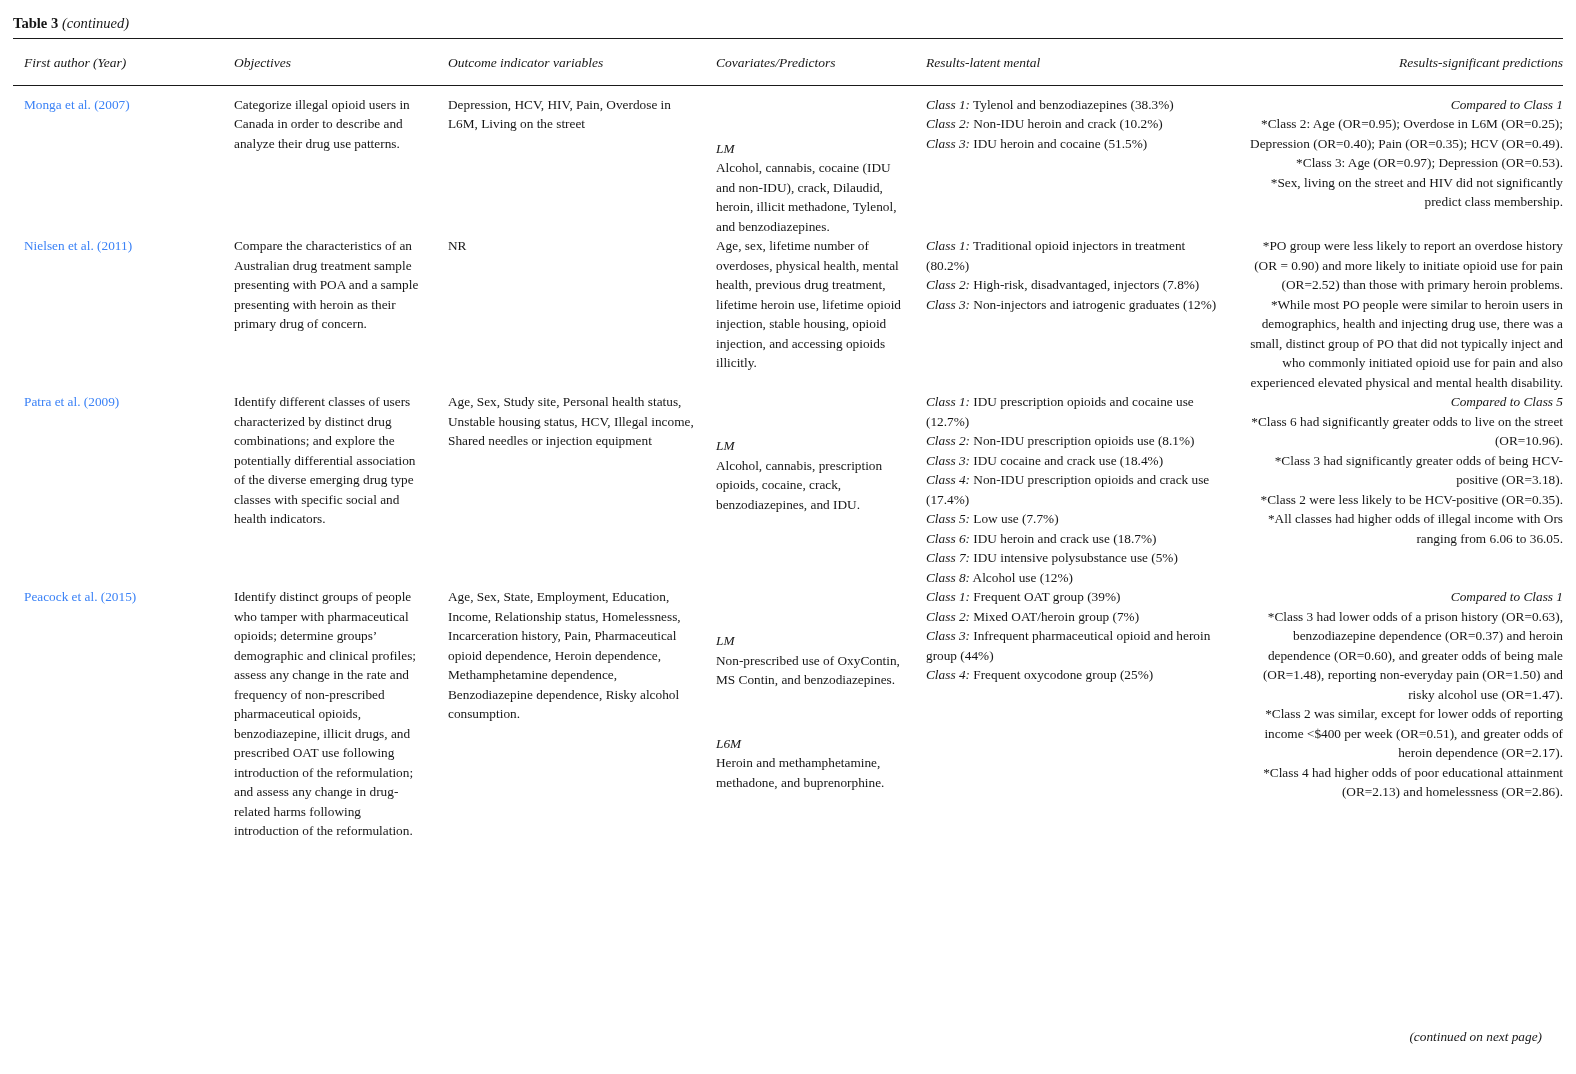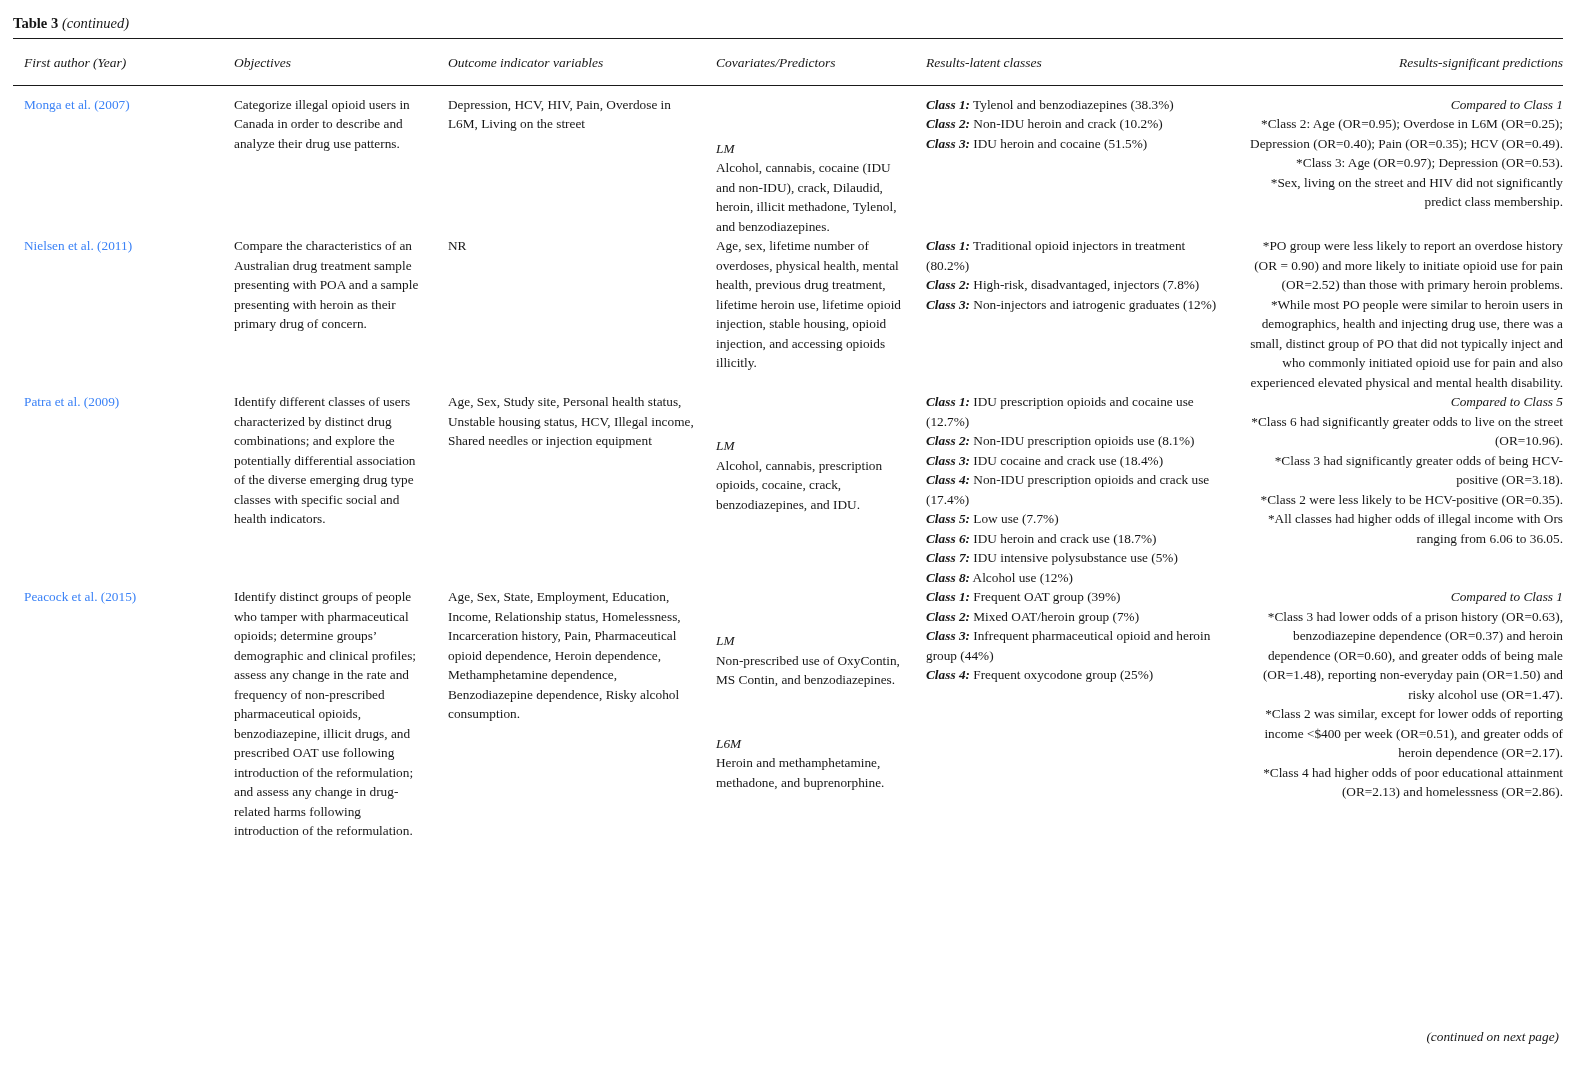--- a/index.html
+++ b/index.html
@@ -31,45 +31,45 @@
   .thead { border-bottom:1.1px solid #1a1a1a;font-style:italic; }
   .thead .cell { padding-top:14px; padding-bottom:12px; font-size:13.5px; }
 
   .tbody { padding-top:9px; }
 
   .author { color:#3b82f6; cursor:pointer; }
 
   .bi { font-style:italic; font-weight:normal;margin-top:44px; }
   .it-line { font-style:italic; }
 
-  .class-line .class-label { font-weight:bold; font-style:italic; }
+  .class-line .class-label { font-weight:normal; font-style:italic; }
 
   .footer-note {
-    position:absolute; top:1027px; right:17px;
+    position:absolute; top:1027px; right:34px;
     font-style:italic; font-size:13.3px;
   }
 </style>
 </head>
 <body>
 
 <div class="page">
 
   <div class="table-title">
     <span class="bold">Table 3</span>
     <span class="it">(continued)</span>
   </div>
 
   <div class="rule-thick"></div>
 
   <div class="grid-row thead">
     <div class="cell c1">First author (Year)</div>
     <div class="cell">Objectives</div>
     <div class="cell">Outcome indicator variables</div>
     <div class="cell">Covariates/Predictors</div>
-    <div class="cell">Results-latent classes</div>
+    <div class="cell">Results-latent mental</div>
     <div class="cell c6">Results-significant predictions</div>
   </div>
 
   <div class="tbody">
 
     <div class="grid-row">
       <div class="cell c1">
         <span class="author">Monga et al. (2007)</span>
       </div>
       <div class="cell">Categorize illegal opioid users in Canada in order to describe and analyze their drug use patterns.</div>

